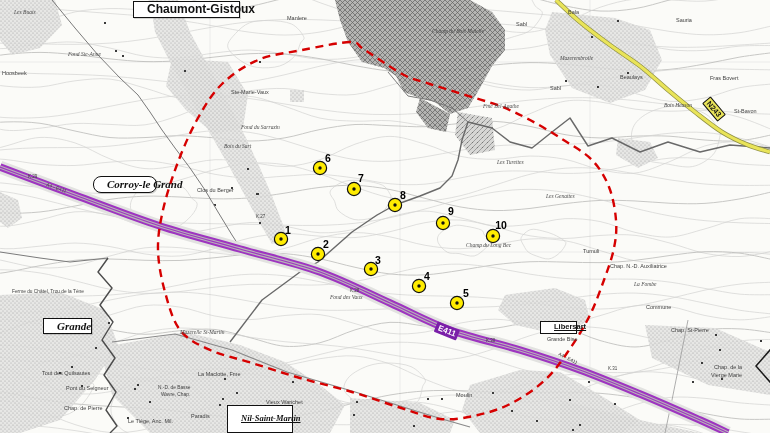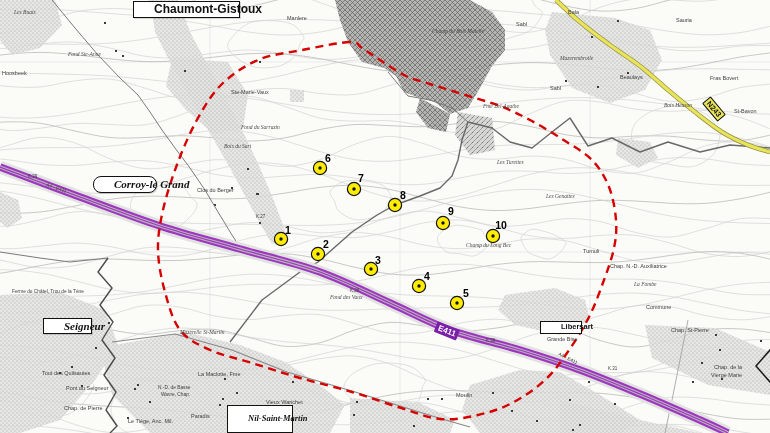--- a/index.html
+++ b/index.html
@@ -5,24 +5,24 @@
 <style>
   html,body{margin:0;padding:0;background:#e8e8e8;}
   #stage{position:relative;width:770px;height:433px;overflow:hidden;background:#fafaf7;
          font-family:"Liberation Sans",sans-serif;}
   #stage svg{position:absolute;left:0;top:0;}
   svg text{font-family:"Liberation Sans",sans-serif;fill:#3f3f3f;}
   svg text.lbl-i{font-family:"Liberation Serif",serif;font-style:italic;fill:#4a4a4a;}
   svg text.mk{font-weight:bold;fill:#000;}
   #overlay{position:absolute;left:0;top:0;width:770px;height:433px;pointer-events:none;}
   .town{position:absolute;background:#ffffff;border:1.6px solid #111;box-sizing:border-box;
-        font-weight:bold;color:#111;padding:0 20px;display:flex;flex-direction:column;justify-content:center;
+        font-weight:bold;color:#111;padding:0 13px;display:flex;flex-direction:column;justify-content:center;
         box-shadow:1px 1px 0 rgba(0,0,0,0.15);white-space:nowrap;}
   .town.serif{font-family:"Liberation Serif",serif;font-style:italic;}
-  .town.small{border-width:1px;box-shadow:none;}
+  .town.small{border-width:1px;box-shadow:none;text-decoration:underline;}
   .tl{line-height:1.12;}
   .badge{position:absolute;font-weight:bold;white-space:nowrap;box-sizing:border-box;}
   .badge-motorway{color:#fff;font-size:8px;padding:1px 3px;border-radius:1px;}
   .badge-regional{color:#111;font-size:7.5px;padding:0 2px;border:1.3px solid #111;border-radius:1px;}
 </style>
 </head>
 <body>
 
 <div id="stage">
   <svg width="770" height="433" viewBox="0 0 770 433">
@@ -309,21 +309,21 @@
   </svg>
 
   <div id="overlay">
       <div class="town" style="left: 133px; top: 1px; width: 107px; height: 17px; font-size: 12px;">
         <div class="tl">Chaumont-Gistoux</div>
       </div>
       <div class="town serif" style="left: 93px; top: 176px; width: 64px; height: 17px; font-size: 11px; border-radius: 8px;">
         <div class="tl">Corroy-le Grand</div>
       </div>
       <div class="town serif" style="left: 43px; top: 318px; width: 49px; height: 16px; font-size: 11px;">
-        <div class="tl">Seigneur</div>
+        <div class="tl">Grande</div>
       </div>
       <div class="town serif small" style="left: 227px; top: 405px; width: 66px; height: 28px; font-size: 8.5px;">
         <div class="tl">Nil-Saint-Martin</div>
       </div>
       <div class="town small" style="left: 540px; top: 321px; width: 37px; height: 13px; font-size: 7.5px;">
         <div class="tl">Libersart</div>
       </div>
       <div class="badge badge-motorway" style="left: 447px; top: 331px; transform: translate(-50%, -50%) rotate(22deg); background: rgb(122, 31, 168);">E411</div>
       <div class="badge badge-regional" style="left: 714px; top: 109px; transform: translate(-50%, -50%) rotate(50deg); background: rgb(233, 228, 89);">N243</div>
     </div>

